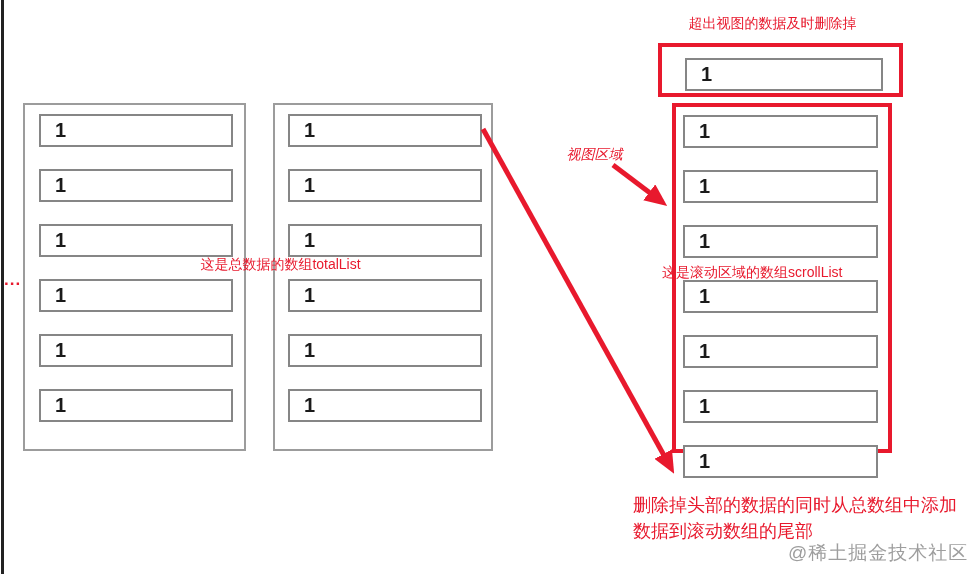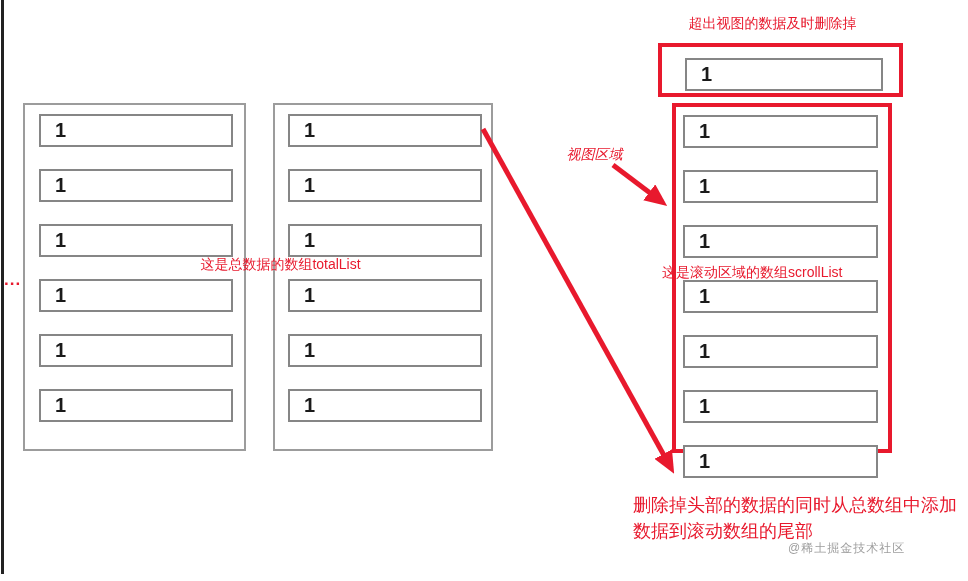--- a/index.html
+++ b/index.html
@@ -95,21 +95,21 @@
     width: 340px;
     color: var(--accent-red);
     font-size: 18px;
     line-height: 26px;
     white-space: nowrap;
   }
   .watermark {
     position: absolute;
     left: 788px; top: 540px;
     color: var(--watermark-gray);
-    font-size: 12px;
+    font-size: 19px;
     letter-spacing: 1px;
     white-space: nowrap;
   }
   .arrows {
     position: absolute;
     left: 0; top: 0;
     width: 968px; height: 581px;
     pointer-events: none;
   }
 </style>

